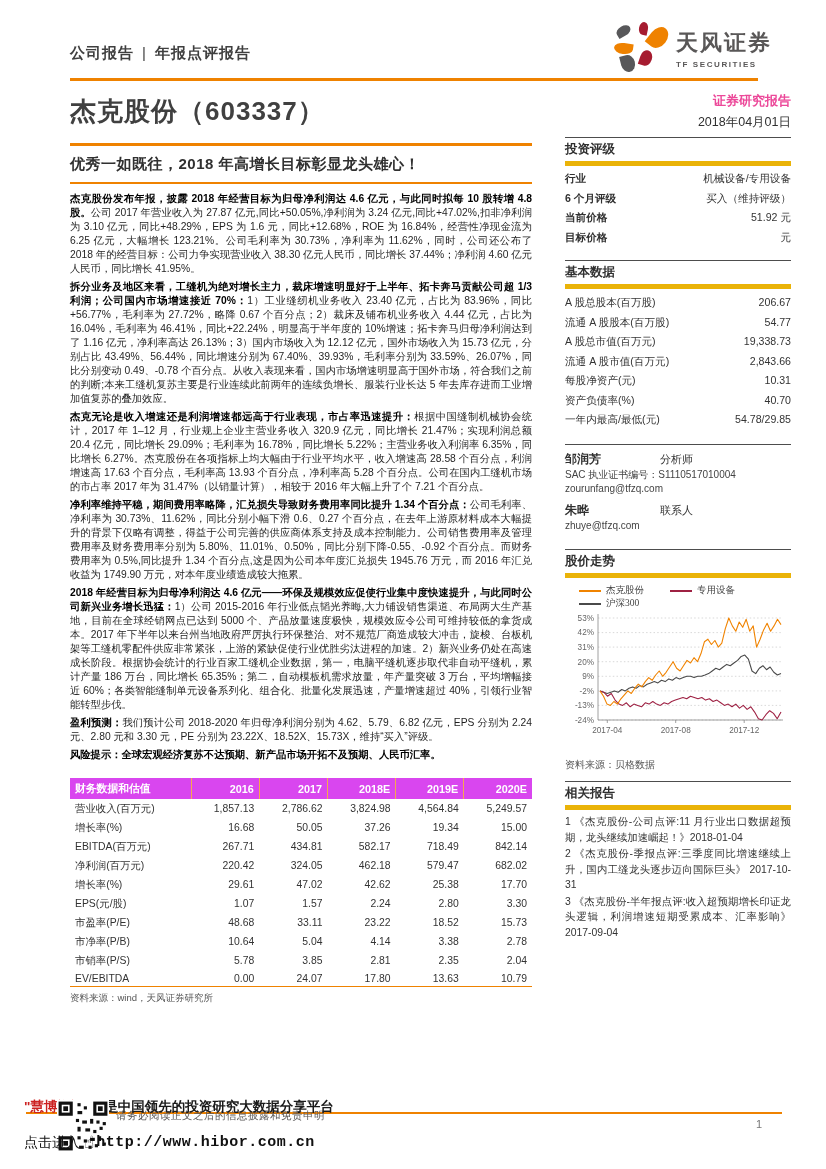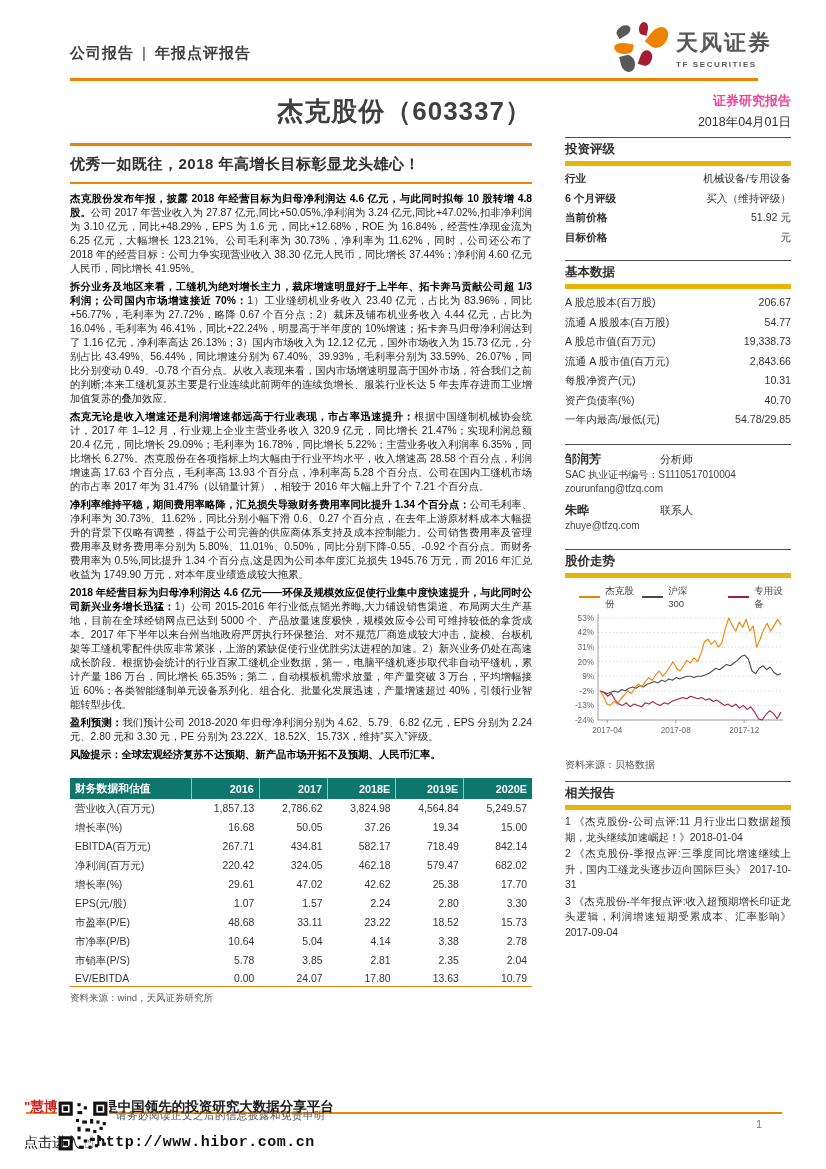--- a/index.html
+++ b/index.html
@@ -20,32 +20,32 @@
   .p3 { width:17px; height:23px; left:38px; top:4px; background:#EF8200; border-radius:50% 50% 50% 0; transform:rotate(38deg); }
   .p4 { width:19px; height:11px; left:2px; top:21px; background:#EF8200; border-radius:50% 0 50% 50%; transform:rotate(8deg); }
   .p5 { width:14px; height:17px; left:9px; top:33px; background:#58585a; border-radius:0 50% 50% 50%; transform:rotate(-14deg); }
   .p6 { width:12px; height:16px; left:28px; top:28px; background:#a61c30; border-radius:50% 50% 50% 0; transform:rotate(18deg); }
   .logo-text { margin-left:8px; }
   .logo-cn { font-size:22px; font-weight:bold; color:#595757; letter-spacing:2px; }
   .logo-en { font-size:8px; color:#595757; letter-spacing:1.6px; font-weight:bold; margin-top:2px; }
 
   
   #main-col { position:absolute; left:70px; top:88px; width:462px; }
-  .stock-title { font-size:26px; font-weight:bold; color:#404040; letter-spacing:1px; margin-top:6px;text-align:right; }
+  .stock-title { font-size:26px; font-weight:bold; color:#404040; letter-spacing:1px; margin-top:6px; }
   .rule-orange { height:2.5px; background:#EF8200; margin-top:14px; }
   .headline { font-size:15px; font-weight:bold; color:#303030; margin-top:9px; letter-spacing:0.5px; }
   .rule-orange2 { height:2.5px; background:#EF8200; margin-top:8px; }
   .body-text { margin-top:8px; }
   .body-text p { font-size:10.3px; line-height:14px; text-align:justify; margin-bottom:4px; color:#1f1f1f; }
   .body-text b { color:#000; }
 
   
   .fin-table-wrap { margin-top:16px; }
   table.fin { width:100%; border-collapse:collapse; font-size:10.4px; }
-  table.fin th { background:#0f766e; color:#fff; font-weight:bold; font-size:10.8px; padding:4px 5px 3px; text-align:right; border-left:1px solid #f5a94d; }
+  table.fin th { background:#d946ef; color:#fff; font-weight:bold; font-size:10.8px; padding:4px 5px 3px; text-align:right; border-left:1px solid #f5a94d; }
   table.fin th:first-child { text-align:left; border-left:none; }
   table.fin td { padding:2.5px 5px; text-align:right; color:#333; }
   table.fin td:first-child { text-align:left; }
   table.fin tr:last-child td { border-bottom:1.5px solid #EF8200; }
   .table-source { font-size:9.5px; color:#555; margin-top:5px; }
 
   
   #sidebar { position:absolute; left:565px; top:92px; width:226px; }
   .rep-label { text-align:right; font-size:13px; font-weight:bold; color:#ec4899; }
   .rep-date { text-align:right; font-size:12.5px; color:#303030; margin-top:4px; padding-bottom:6px; }
@@ -55,21 +55,21 @@
   .kv .k-bold { font-weight:bold; color:#303030; }
   .inv-rows { padding-top:3px; padding-bottom:4px; }
   .bd-rows { padding-top:4px; padding-bottom:5px; }
   .authors { padding:5px 0 7px; }
   .author-head { display:flex; font-size:12px; line-height:18px; }
   .author-name { font-weight:bold; color:#303030; width:95px; }
   .author-role { color:#333; font-size:11px; }
   .author-line { font-size:10px; color:#444; line-height:14.5px; }
   .chart-block { padding-top:6px; }
   .legend { display:flex; font-size:9.5px; color:#444; margin-left:14px; }
-  .lg-col { display:flex; flex-direction:row; }
+  .lg-col { display:flex; flex-direction:column;font-family:Liberation Serif, serif; }
   .lg-col + .lg-col { margin-left:26px; }
   .lg-item { display:flex; align-items:center; line-height:13px; }
   .sw { display:inline-block; width:22px; height:2px; margin-right:5px; }
   .sw0 { background:#F08300; } .sw1 { background:#9E2143; } .sw2 { background:#4a4a4a; }
   .chart-source { font-size:10px; color:#555; margin:4px 0 6px; }
   .rel-items { padding:4px 0 6px; }
   .rel-item { font-size:10.4px; line-height:15.5px; color:#333; text-align:justify; margin-bottom:1px; }
 
   
   .footer-rule { position:absolute; left:26px; top:1112px; width:756px; height:2px; background:#EF8200; }

